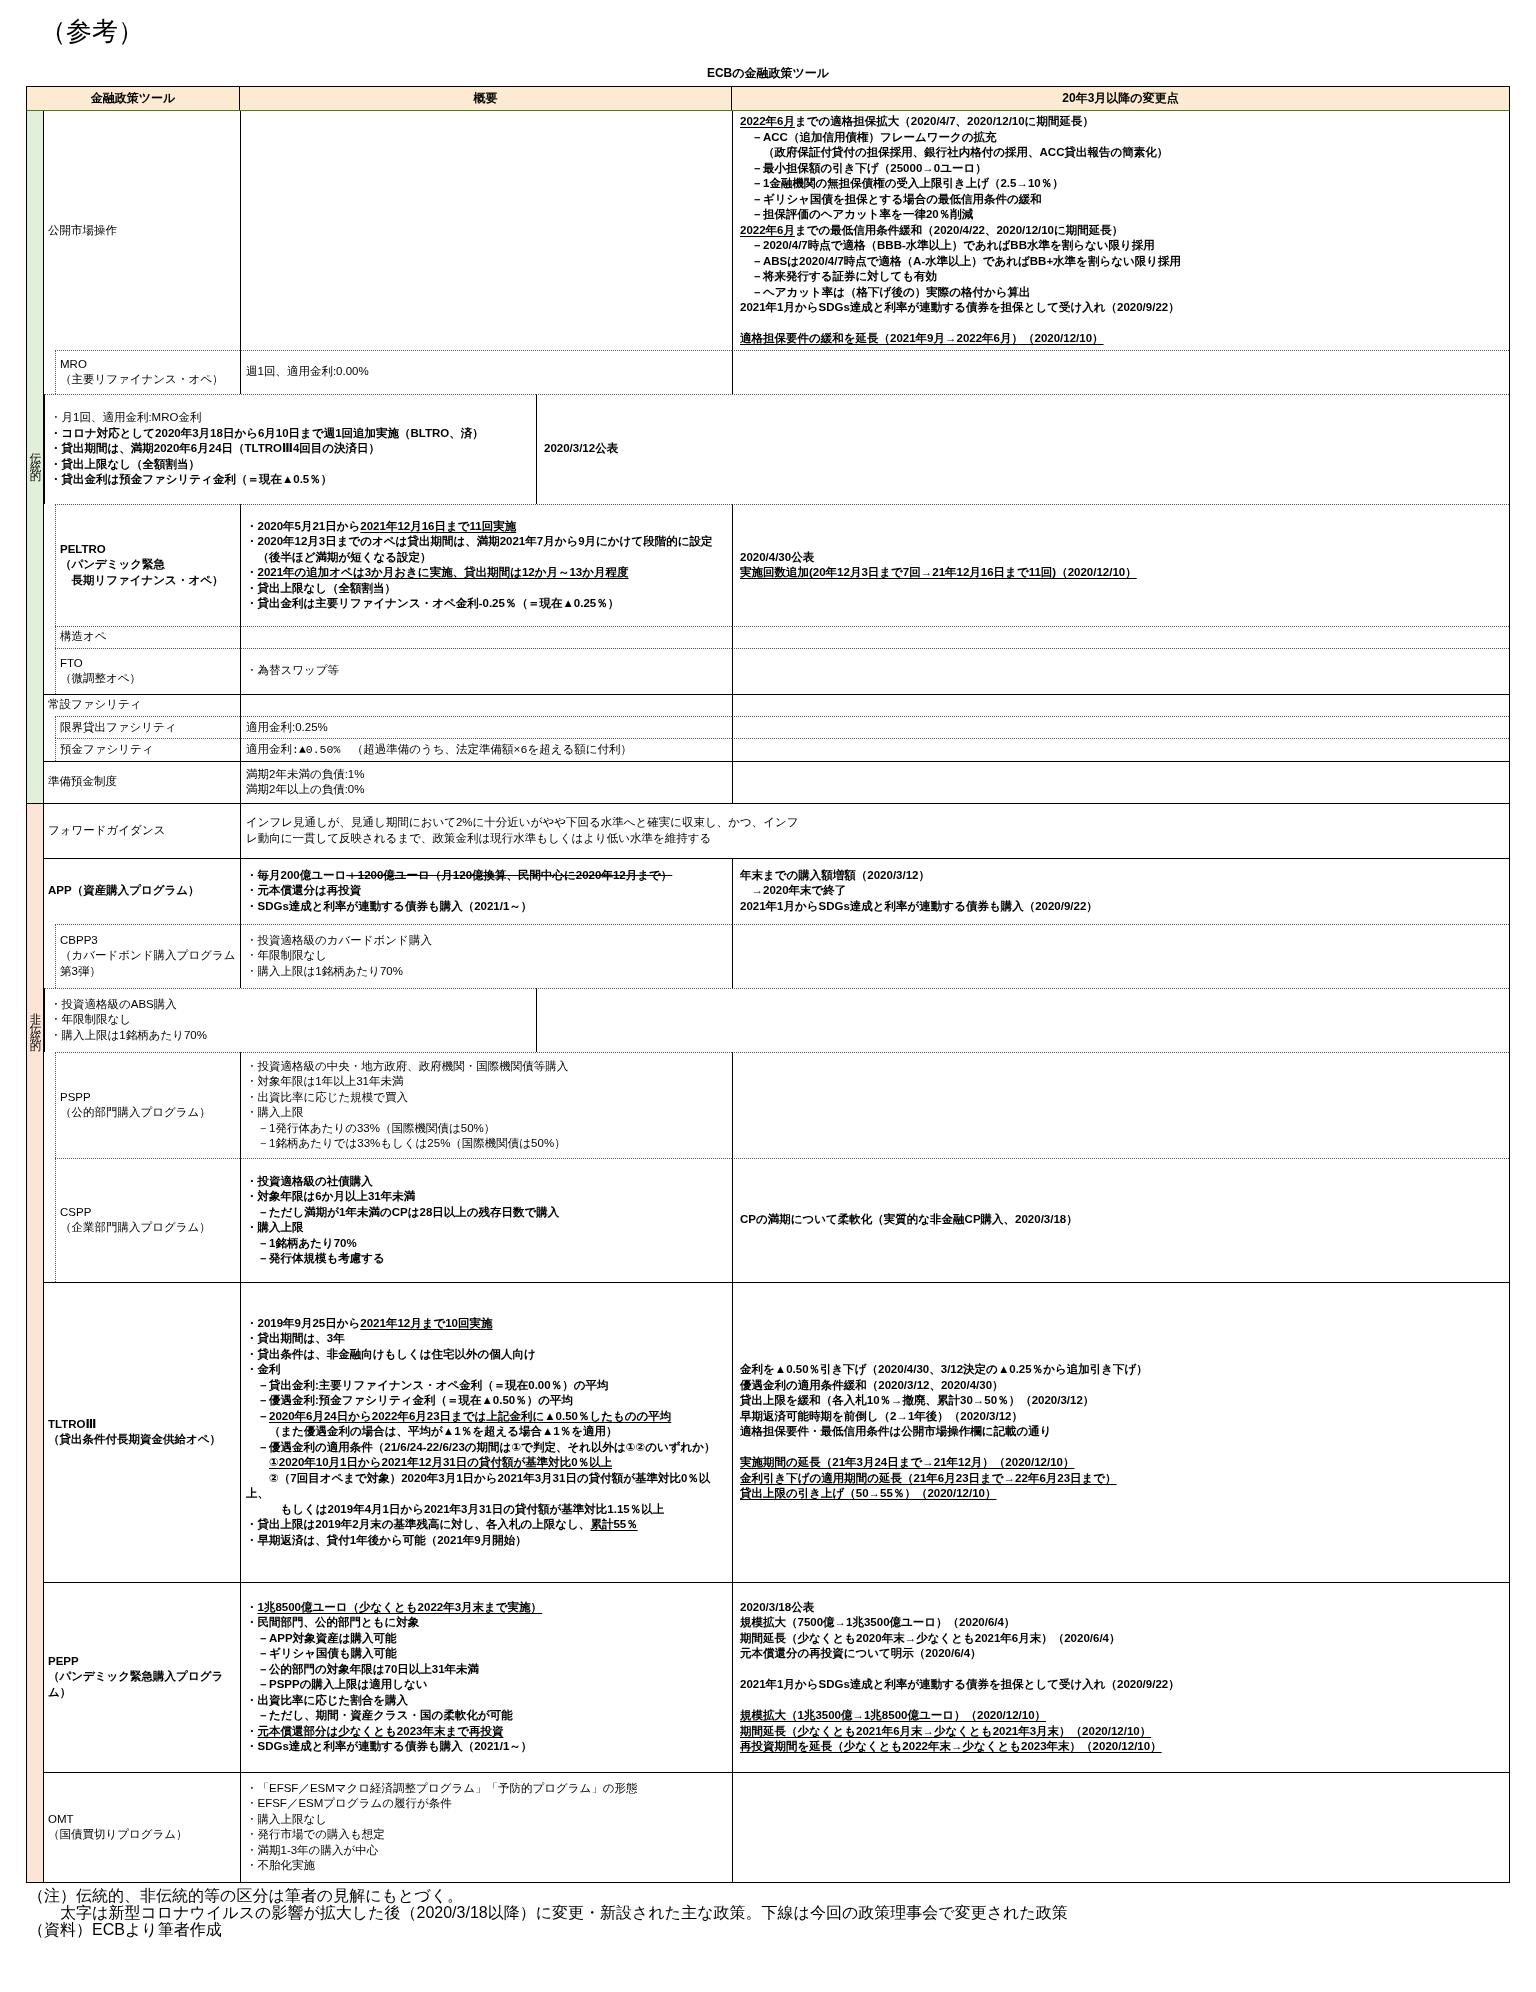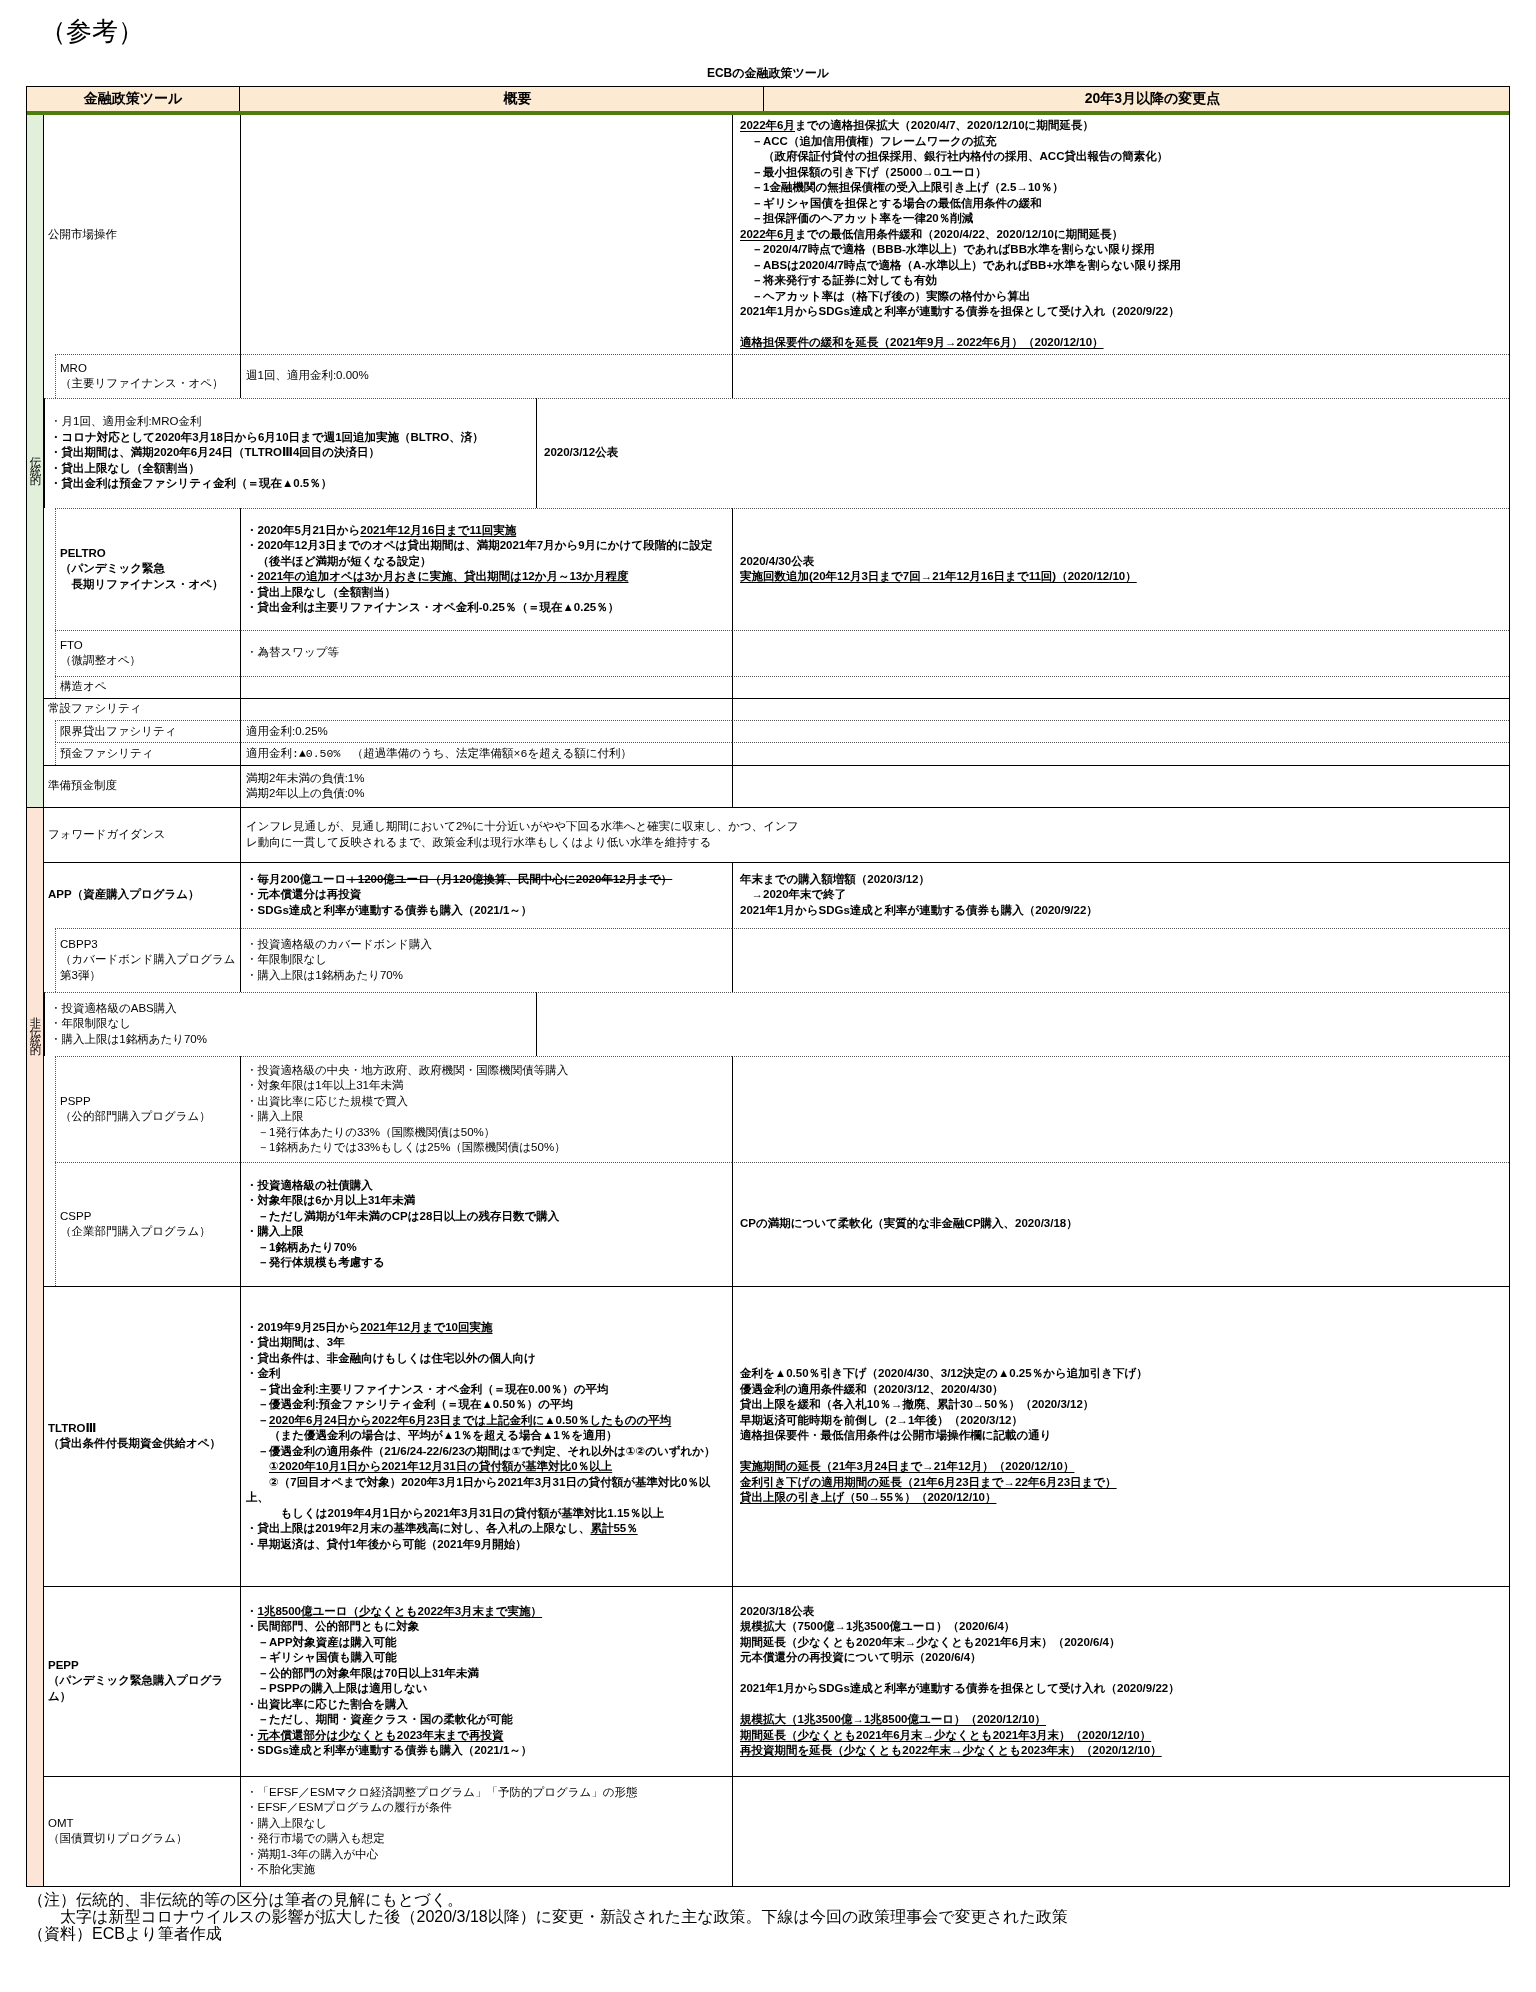--- a/index.html
+++ b/index.html
@@ -5,21 +5,21 @@
   * { box-sizing: border-box; }
   html,body { margin:0; padding:0; background:#fff; }
   body {
     width:1536px; min-height:1992px; color:#000;
     font-family:"Liberation Sans","DejaVu Sans",sans-serif;
   }
   .corner { font-family:"DejaVu Serif","Liberation Serif",serif; font-size:26px; margin:14px 0 0 40px; }
   .tbl-title { text-align:center; font-weight:bold; font-size:12px; margin:16px 0 4px 0; }
   .tbl { width:1484px; margin-left:26px; border:1.5px solid #000; background:#fff; }
   
-  .hdr { display:flex; background:#FCEBD2; font-weight:bold; font-size:14px; text-align:center; border-bottom:4px solid #4d7c0f;gap:32px; }
+  .hdr { display:flex; background:#FCEBD2; font-weight:bold; font-size:12px; text-align:center; border-bottom:1px solid #4d7c0f; }
   .hdr > div { padding:3px 0; }
   .hdr-tool { width:213px; border-right:1px solid #000; }
   .hdr-overview { width:492px; border-right:1px solid #000; }
   .hdr-changes { flex:1; }
   
   .section { display:flex; }
   .section + .section { border-top:1px solid #000; }
   .strip { width:17px; border-right:1px solid #000; display:flex; justify-content:center; align-items:center; }
   .strip-trad { background:#E2EFDA; }
   .strip-nontrad { background:#FCE4D6; align-items:flex-start; padding-top:200px; }
@@ -123,39 +123,39 @@
             <div class="ln b">　（後半ほど満期が短くなる設定）</div>
             <div class="ln b">・<u>2021年の追加オペは3か月おきに実施、貸出期間は12か月～13か月程度</u></div>
             <div class="ln b">・貸出上限なし（全額割当）</div>
             <div class="ln b">・貸出金利は主要リファイナンス・オペ金利-0.25％（＝現在▲0.25％）</div>
           </div>
           <div class="cell-changes">
             <div class="ln b">2020/4/30公表</div>
             <div class="ln b"><u>実施回数追加(20年12月3日まで7回→21年12月16日まで11回)（2020/12/10）</u></div>
           </div>
         </div>
+        <div class="row lvl1 sep-dotted" style="min-height: 22px;">
+          <div class="cell-name">
+            <div class="name-inner">
+              <div class="ln">構造オペ</div>
+            </div>
+          </div>
+          <div class="cell-overview"></div>
+          <div class="cell-changes"></div>
+        </div>
         <div class="row lvl1 sep-dotted" style="min-height: 46px;">
           <div class="cell-name">
             <div class="name-inner">
               <div class="ln">FTO</div>
               <div class="ln">（微調整オペ）</div>
             </div>
           </div>
           <div class="cell-overview">
             <div class="ln">・為替スワップ等</div>
           </div>
-          <div class="cell-changes"></div>
-        </div>
-        <div class="row lvl1 sep-dotted" style="min-height: 22px;">
-          <div class="cell-name">
-            <div class="name-inner">
-              <div class="ln">構造オペ</div>
-            </div>
-          </div>
-          <div class="cell-overview"></div>
           <div class="cell-changes"></div>
         </div>
         <div class="row lvl0 sep-solid" style="min-height: 22px;">
           <div class="cell-name">
             <div class="name-inner">
               <div class="ln">常設ファシリティ</div>
             </div>
           </div>
           <div class="cell-overview"></div>
           <div class="cell-changes"></div>

